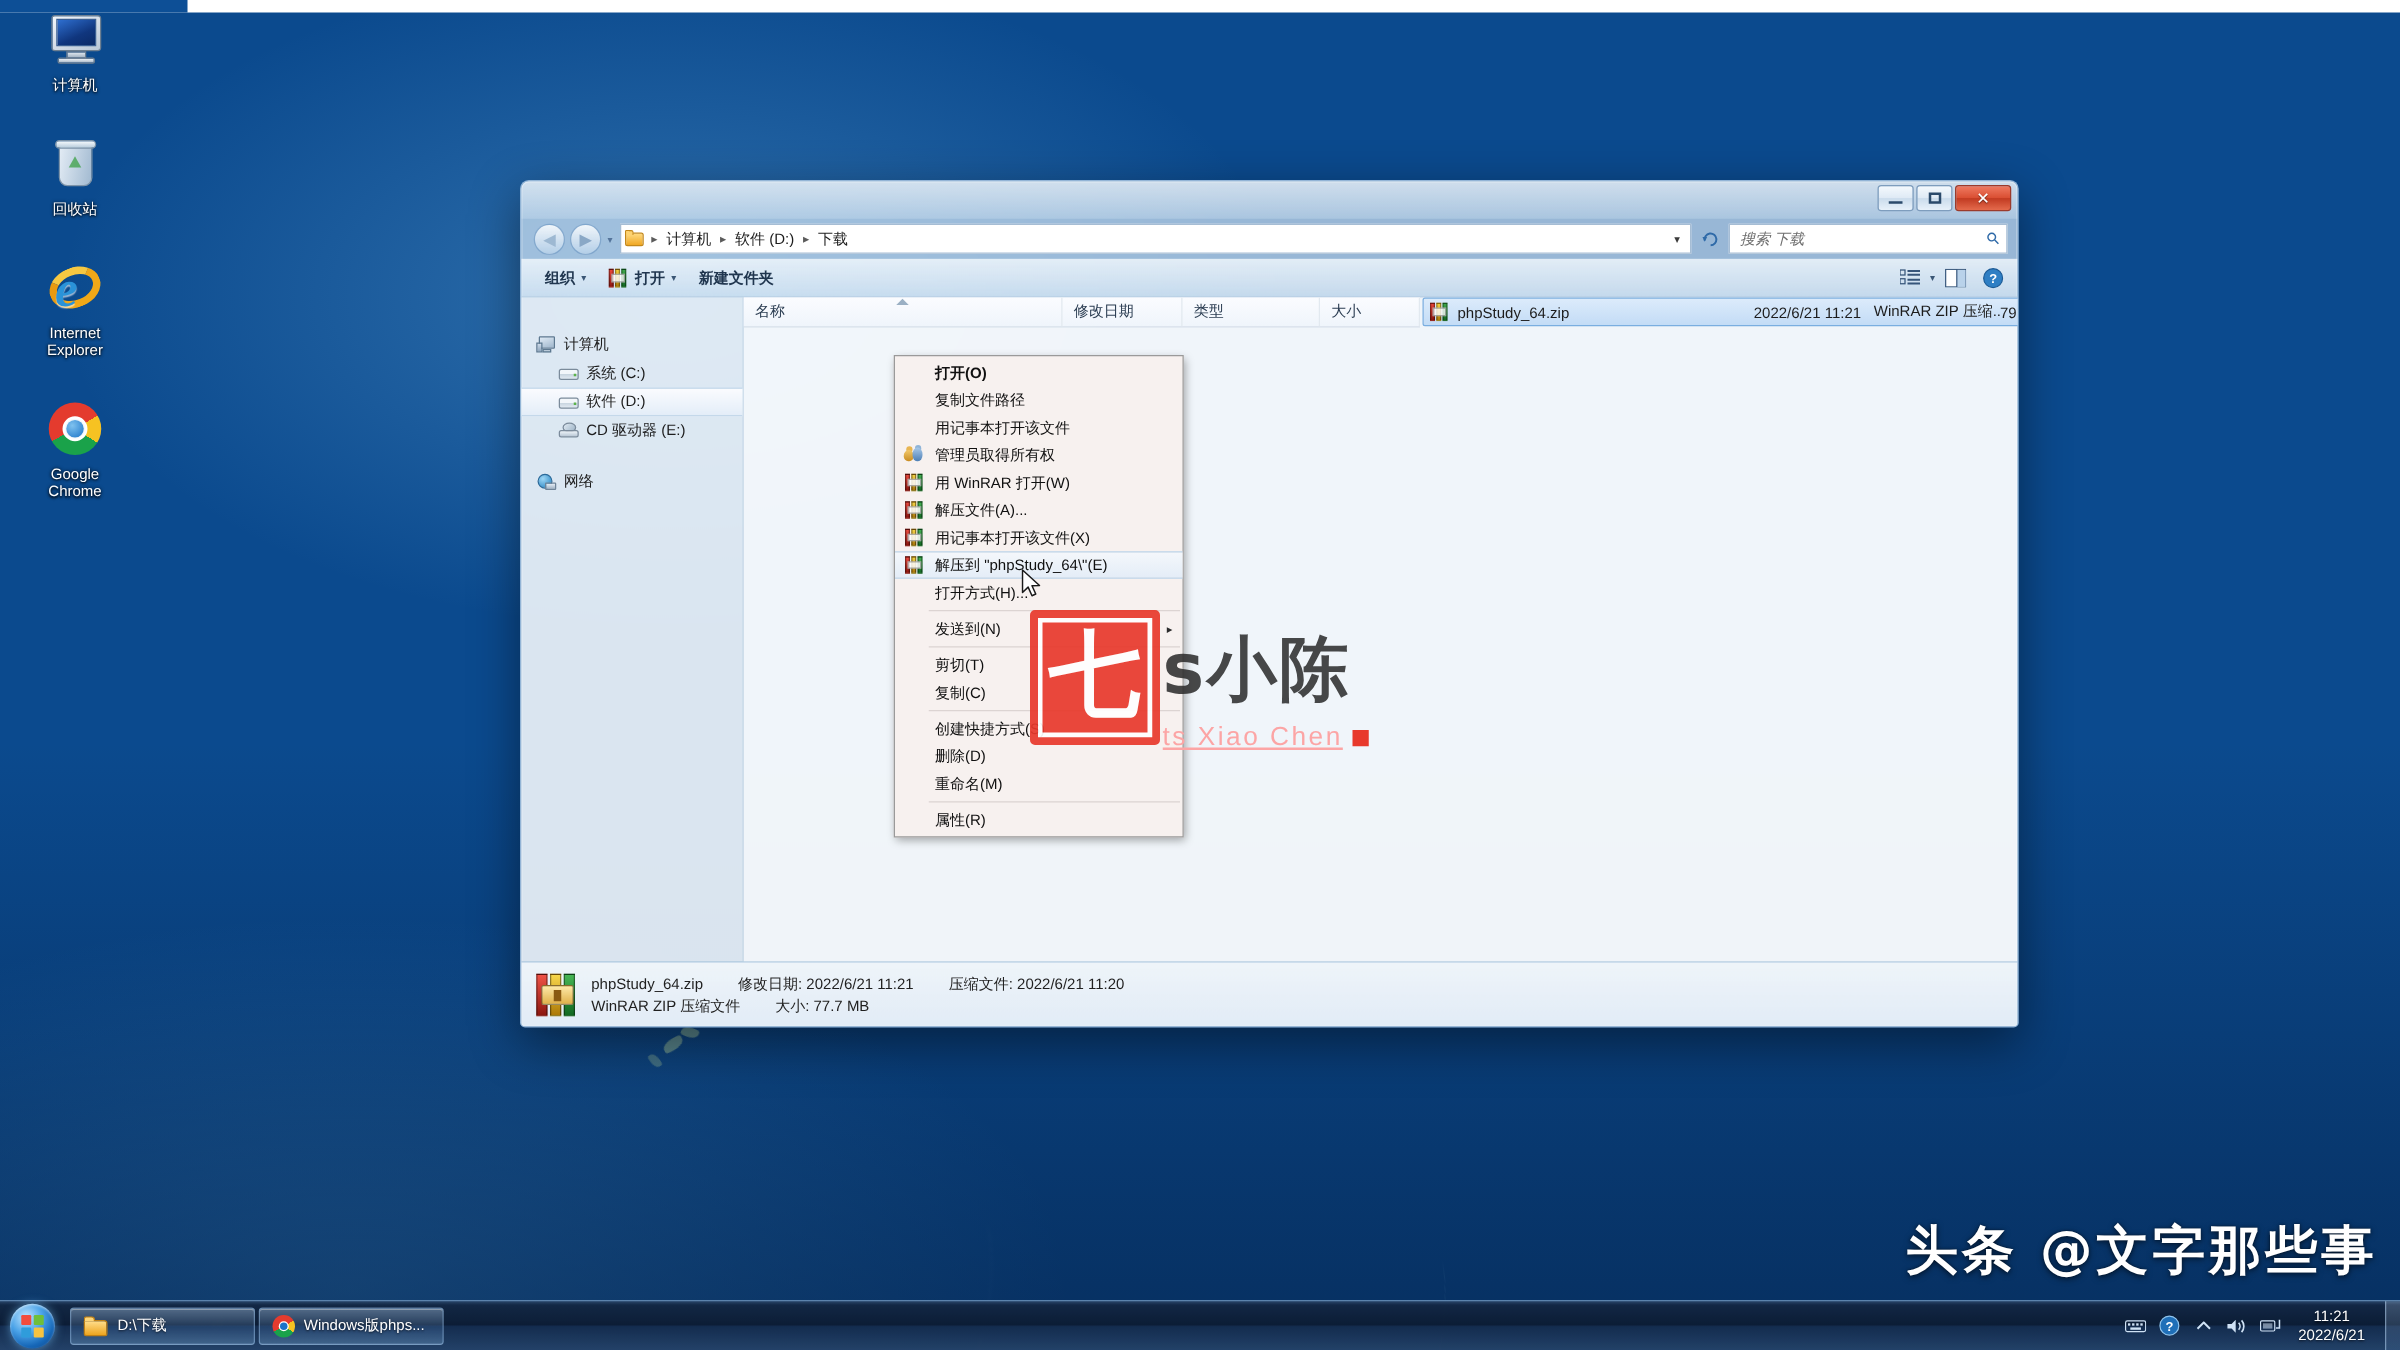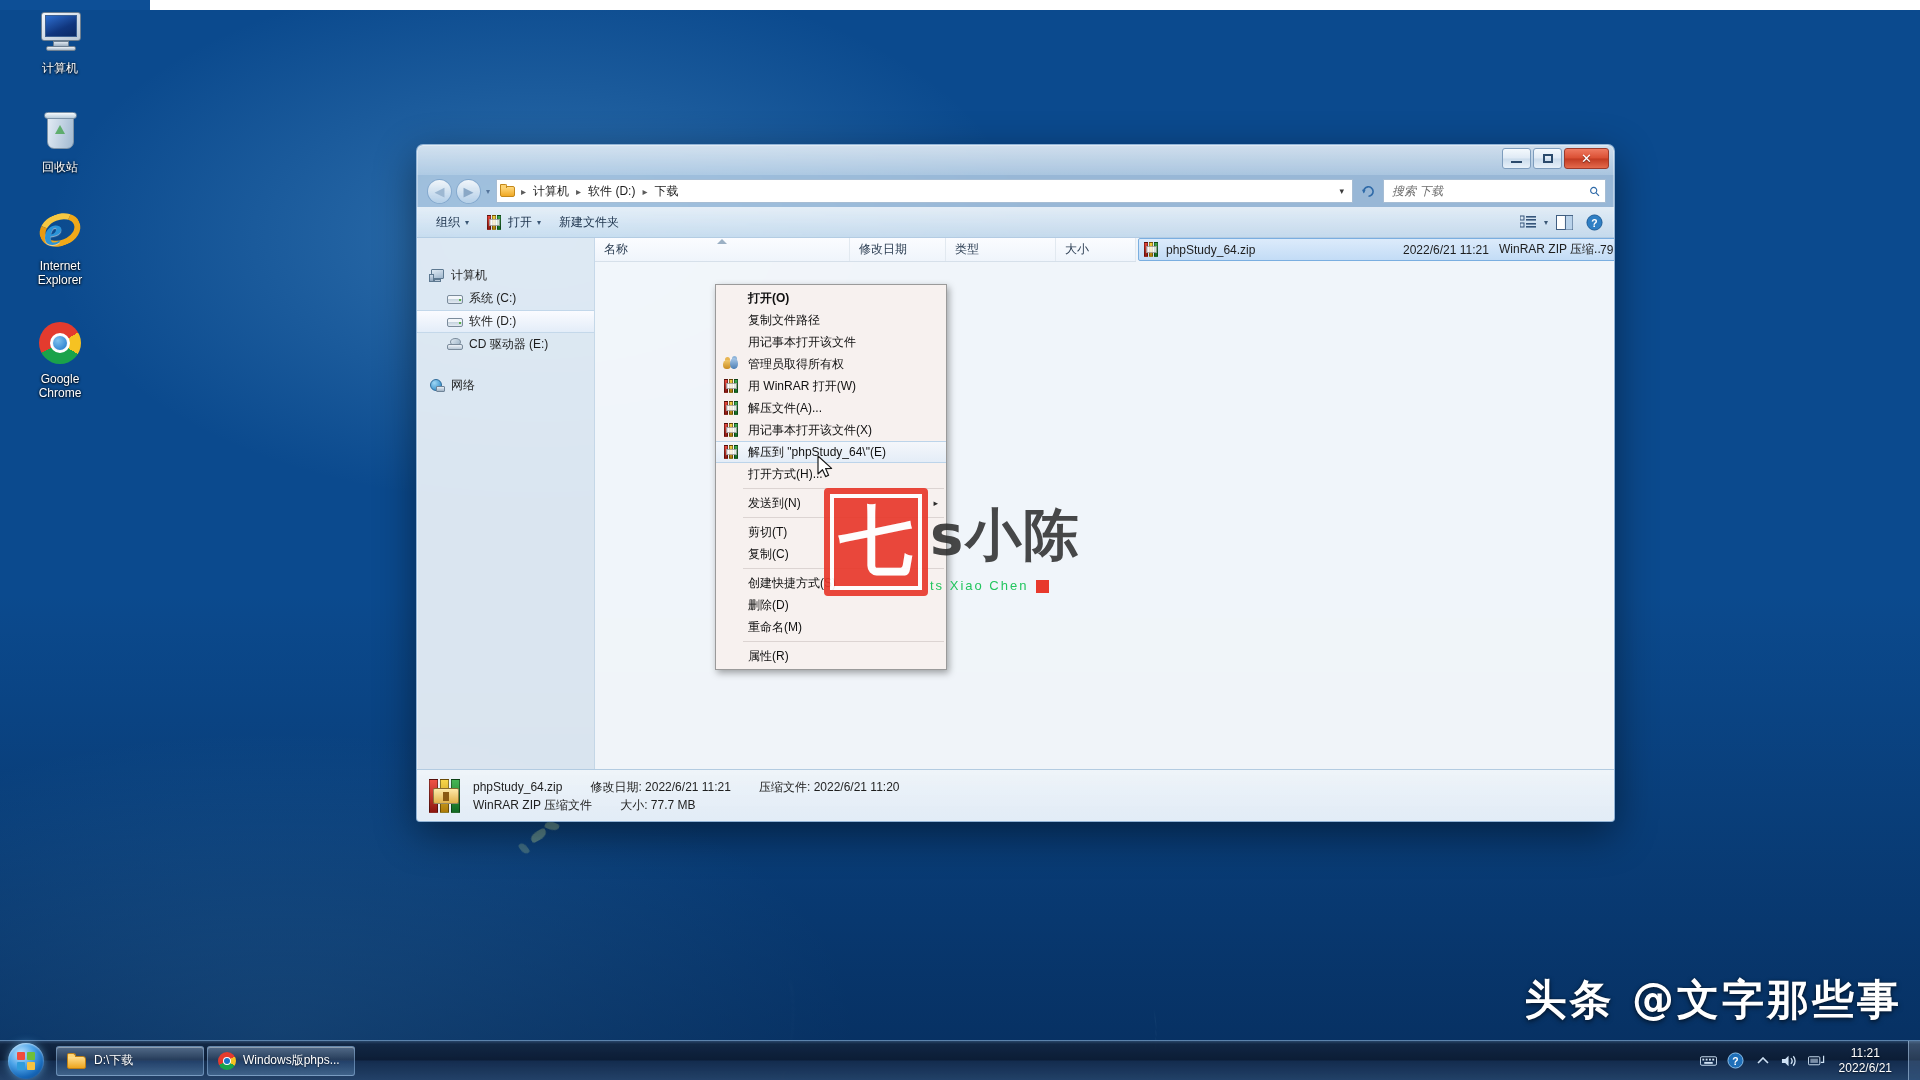--- a/index.html
+++ b/index.html
@@ -224,21 +224,21 @@
 
   
   .toolbar {
     height: 31px; flex: 0 0 auto; display: flex; align-items: center;
     padding: 0 6px 0 10px; gap: 0px;
     background: linear-gradient(180deg, rgba(248,252,255,0.78), rgba(226,240,251,0.6));
     border-bottom: 1px solid rgba(160,190,218,0.7);
   }
   .tb-item {
     height: 24px; display:flex; align-items:center; gap:5px;
-    padding: 0 9px; font-size: 12px; color:#20364f; cursor: default; border-radius:2px;
+    padding: 0 9px; font-size: 12px; color:#20364f; cursor: default; border-radius:2px;font-weight:bold;
   }
   .tb-caret { font-size: 8px; color: #3b5775; }
   .tb-spacer { flex: 1 1 auto; }
   .tb-right { display:flex; align-items:center; gap: 2px; }
   .tb-ib { width:28px; height:24px; display:flex; align-items:center; justify-content:center; cursor:default; border-radius:2px;}
 
   
   .rar-ico { width: 16px; height: 15px; position: relative; flex:0 0 auto; }
   .rar-ico i {
     position: absolute; top: 0; width: 4px; height: 15px; display: block;
@@ -387,21 +387,21 @@
     font-weight: bold; margin-top: -4px;
   }
   .wm-cn {
     position: absolute; left: 930px; top: 498px; z-index: 50; pointer-events:none;
     font-size: 56px; font-weight: bold; color: #2b2b2b;
     font-family: "DejaVu Sans", sans-serif; letter-spacing: 2px;
     opacity: 0.86;
   }
   .wm-en {
     position: absolute; left: 930px; top: 578px; z-index: 50; pointer-events:none;
-    font-size: 13px; color: #22c55e; letter-spacing: 2px;
+    font-size: 21px; color: #fca5a5; letter-spacing: 2px; text-decoration: underline;
   }
   .wm-en .dot {
     display:inline-block; width:13px; height:13px; background:#e8392c; margin-left: 8px;
     vertical-align: middle;
   }
   .wm-bottom {
     position: absolute; right: 18px; bottom: 52px; z-index: 55; pointer-events:none;
     font-size: 42px; font-weight: bold; color: #ffffff;
     font-family: "DejaVu Sans", sans-serif; letter-spacing: 3px;
     text-shadow: 0 2px 5px rgba(0,0,0,0.55), 0 0 2px rgba(0,0,0,0.5);

